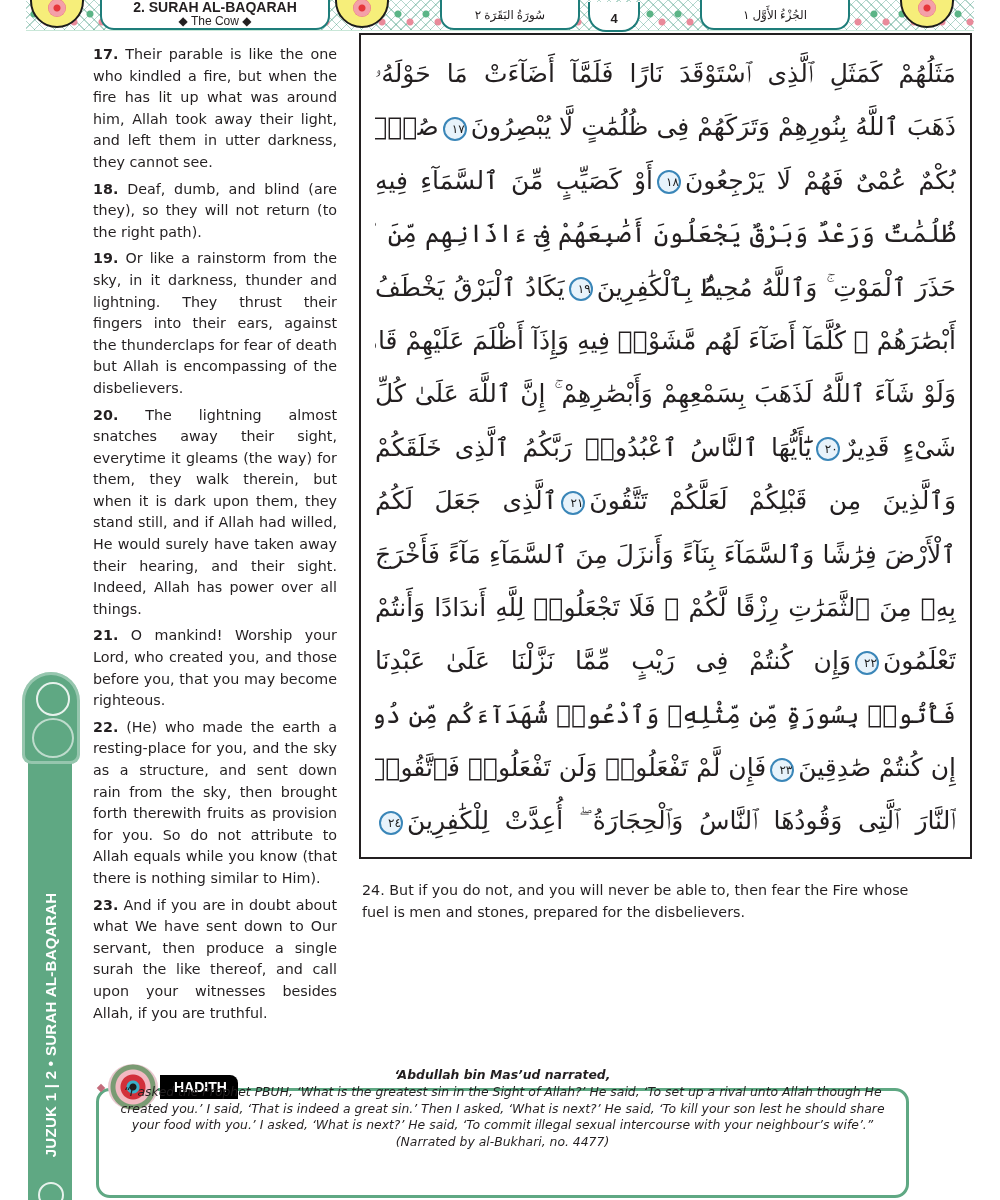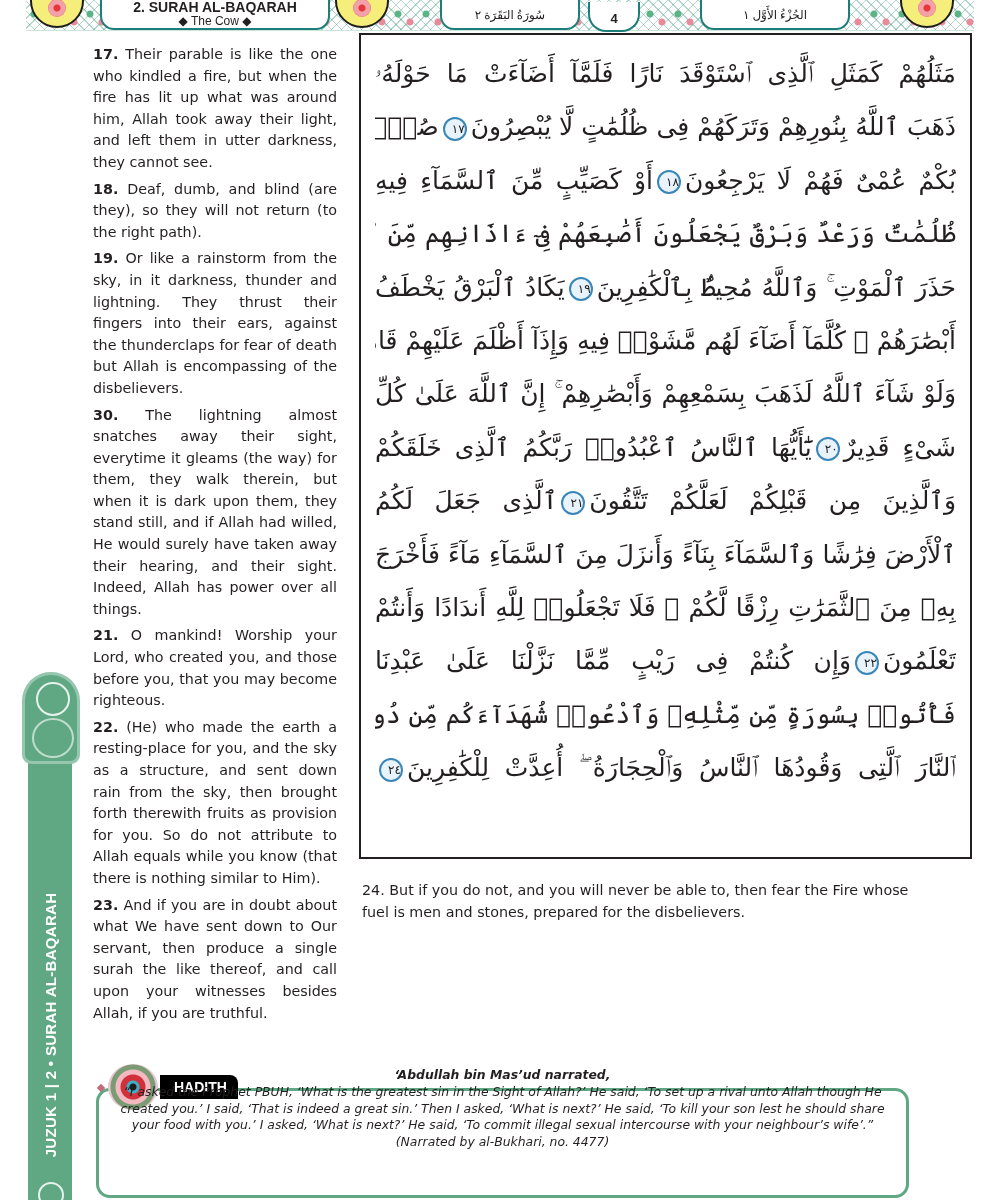--- a/index.html
+++ b/index.html
@@ -106,40 +106,41 @@
 
 <div class="side-band"></div>
 <div class="side-orn"></div>
 <div class="side-foot"></div>
 <div class="side-text">JUZUK 1  |  2 • SURAH AL-BAQARAH</div>
 
 <div class="trans-col">
   <p class="verse-p"><span class="vn">17.</span> <span>Their parable is like the one who kindled a fire, but when the fire has lit up what was around him, Allah took away their light, and left them in utter darkness, they cannot see.</span></p>
   <p class="verse-p"><span class="vn">18.</span> <span>Deaf, dumb, and blind (are they), so they will not return (to the right path).</span></p>
   <p class="verse-p"><span class="vn">19.</span> <span>Or like a rainstorm from the sky, in it darkness, thunder and lightning. They thrust their fingers into their ears, against the thunderclaps for fear of death but Allah is encompassing of the disbelievers.</span></p>
-  <p class="verse-p"><span class="vn">30.</span> <span>The lightning almost snatches away their sight, everytime it gleams (the way) for them, they walk therein, but when it is dark upon them, they stand still, and if Allah had willed, He would surely have taken away their hearing, and their sight. Indeed, Allah has power over all things.</span></p>
+  <p class="verse-p"><span class="vn">20.</span> <span>The lightning almost snatches away their sight, everytime it gleams (the way) for them, they walk therein, but when it is dark upon them, they stand still, and if Allah had willed, He would surely have taken away their hearing, and their sight. Indeed, Allah has power over all things.</span></p>
   <p class="verse-p"><span class="vn">21.</span> <span>O mankind! Worship your Lord, who created you, and those before you, that you may become righteous.</span></p>
   <p class="verse-p"><span class="vn">22.</span> <span>(He) who made the earth a resting-place for you, and the sky as a structure, and sent down rain from the sky, then brought forth therewith fruits as provision for you. So do not attribute to Allah equals while you know (that there is nothing similar to Him).</span></p>
   <p class="verse-p"><span class="vn">23.</span> <span>And if you are in doubt about what We have sent down to Our servant, then produce a single surah the like thereof, and call upon your witnesses besides Allah, if you are truthful.</span></p>
 </div>
 
 <div class="ar-panel">
   <div class="ar-line"><span>مَثَلُهُمْ كَمَثَلِ ٱلَّذِى ٱسْتَوْقَدَ نَارًا فَلَمَّآ أَضَآءَتْ مَا حَوْلَهُۥ</span></div>
   <div class="ar-line"><span>ذَهَبَ ٱللَّهُ بِنُورِهِمْ وَتَرَكَهُمْ فِى ظُلُمَٰتٍ لَّا يُبْصِرُونَ</span><span class="ayah-mark">١٧</span><span>صُمٌّۢ</span></div>
   <div class="ar-line"><span>بُكْمٌ عُمْىٌ فَهُمْ لَا يَرْجِعُونَ</span><span class="ayah-mark">١٨</span><span>أَوْ كَصَيِّبٍ مِّنَ ٱلسَّمَآءِ فِيهِ</span></div>
   <div class="ar-line"><span>ظُلُمَٰتٌ وَرَعْدٌ وَبَرْقٌ يَجْعَلُونَ أَصَٰبِعَهُمْ فِىٓ ءَاذَانِهِم مِّنَ ٱلصَّوَٰعِقِ</span></div>
   <div class="ar-line"><span>حَذَرَ ٱلْمَوْتِ ۚ وَٱللَّهُ مُحِيطٌۢ بِٱلْكَٰفِرِينَ</span><span class="ayah-mark">١٩</span><span>يَكَادُ ٱلْبَرْقُ يَخْطَفُ</span></div>
   <div class="ar-line"><span>أَبْصَٰرَهُمْ ۖ كُلَّمَآ أَضَآءَ لَهُم مَّشَوْا۟ فِيهِ وَإِذَآ أَظْلَمَ عَلَيْهِمْ قَامُوا۟ ۚ</span></div>
   <div class="ar-line"><span>وَلَوْ شَآءَ ٱللَّهُ لَذَهَبَ بِسَمْعِهِمْ وَأَبْصَٰرِهِمْ ۚ إِنَّ ٱللَّهَ عَلَىٰ كُلِّ</span></div>
   <div class="ar-line"><span>شَىْءٍ قَدِيرٌ</span><span class="ayah-mark">٢٠</span><span>يَٰٓأَيُّهَا ٱلنَّاسُ ٱعْبُدُوا۟ رَبَّكُمُ ٱلَّذِى خَلَقَكُمْ</span></div>
   <div class="ar-line"><span>وَٱلَّذِينَ مِن قَبْلِكُمْ لَعَلَّكُمْ تَتَّقُونَ</span><span class="ayah-mark">٢١</span><span>ٱلَّذِى جَعَلَ لَكُمُ</span></div>
   <div class="ar-line"><span>ٱلْأَرْضَ فِرَٰشًا وَٱلسَّمَآءَ بِنَآءً وَأَنزَلَ مِنَ ٱلسَّمَآءِ مَآءً فَأَخْرَجَ</span></div>
   <div class="ar-line"><span>بِهِۦ مِنَ ٱلثَّمَرَٰتِ رِزْقًا لَّكُمْ ۖ فَلَا تَجْعَلُوا۟ لِلَّهِ أَندَادًا وَأَنتُمْ</span></div>
   <div class="ar-line"><span>تَعْلَمُونَ</span><span class="ayah-mark">٢٢</span><span>وَإِن كُنتُمْ فِى رَيْبٍ مِّمَّا نَزَّلْنَا عَلَىٰ عَبْدِنَا</span></div>
   <div class="ar-line"><span>فَأْتُوا۟ بِسُورَةٍ مِّن مِّثْلِهِۦ وَٱدْعُوا۟ شُهَدَآءَكُم مِّن دُونِ ٱللَّهِ</span></div>
+  <div class="ar-line"><span>إِن كُنتُمْ صَٰدِقِينَ</span><span class="ayah-mark">٢٣</span><span>فَإِن لَّمْ تَفْعَلُوا۟ وَلَن تَفْعَلُوا۟ فَٱتَّقُوا۟</span></div>
   <div class="ar-line"><span>ٱلنَّارَ ٱلَّتِى وَقُودُهَا ٱلنَّاسُ وَٱلْحِجَارَةُ ۖ أُعِدَّتْ لِلْكَٰفِرِينَ</span><span class="ayah-mark">٢٤</span></div>
 </div>
 
 <p class="v24"><span class="vn">24.</span> <span>But if you do not, and you will never be able to, then fear the Fire whose fuel is men and stones, prepared for the disbelievers.</span></p>
 
 <div class="hadith-box"></div>
 <div class="hadith-medallion"></div>
 <div class="hadith-tab">HADITH</div>
 <div class="hadith-body">
   <div class="narr">‘Abdullah bin Mas’ud narrated,</div>

